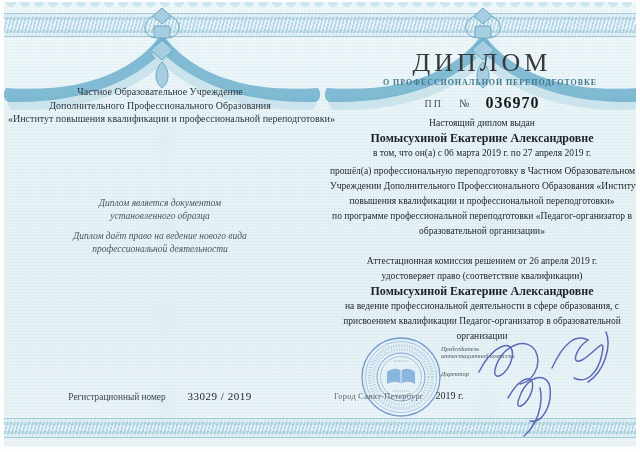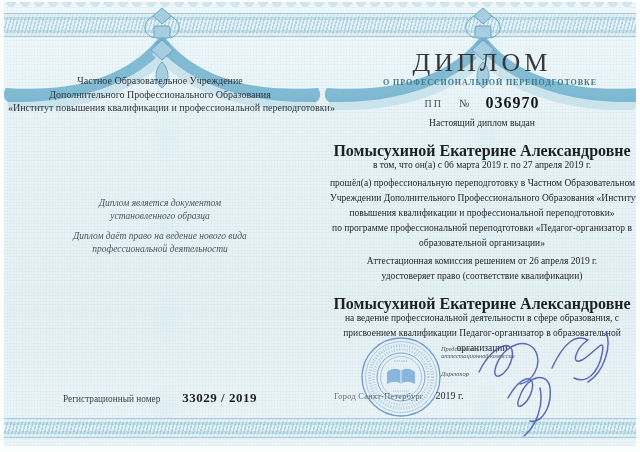--- a/index.html
+++ b/index.html
@@ -33,35 +33,35 @@
   .gband.top{top:11px;height:22px;}
   .gband.bottom{bottom:8px;height:18px;}
   .wm{
     position:absolute;top:0;bottom:0;width:70px;opacity:.5;pointer-events:none;
     background-image:radial-gradient(ellipse 26px 38px at 35px 45px,#d7ecf2 0%,rgba(215,236,242,0) 70%);
     background-size:70px 90px;
   }
   .crestsvg{position:absolute;top:0;left:0;pointer-events:none;}
   .txt{position:absolute;text-align:center;}
   .nowrap div{white-space:nowrap;}
-  .org{left:4px;top:72px;width:304px;font-size:10px;line-height:13.5px;color:#2c3640;}
+  .org{left:4px;top:83px;width:304px;font-size:10px;line-height:13.5px;color:#2c3640;}
   .notes{left:4px;top:195px;width:304px;font-style:italic;font-size:9.5px;line-height:12.5px;color:#4a5360;}
   .notes .gap{height:8px;}
   .reg{left:4px;top:388px;width:304px;display:flex;justify-content:center;align-items:baseline;gap:22px;}
   .reg .lbl{font-size:9.3px;color:#3a444e;}
-  .reg .num{font-size:13px;font-weight:700;color:#1c2024;letter-spacing:.5px;}
+  .reg .num{font-size:11px;font-weight:400;color:#1c2024;letter-spacing:.5px;}
   .title{left:326px;top:46px;width:304px;font-size:26px;font-weight:normal;letter-spacing:4px;color:#38383a;}
   .subtitle{left:334px;top:76px;width:304px;font-size:8px;font-weight:bold;letter-spacing:.9px;color:#41788c;}
   .series{left:326px;top:92px;width:304px;display:flex;justify-content:center;align-items:center;gap:16px;}
   .series .pp{font-size:10px;letter-spacing:2px;color:#46535f;}
   .series .ns{font-size:11px;color:#3c454e;}
   .series .no{font-size:16px;font-weight:600;letter-spacing:1px;color:#15181c;}
   .bodyblock{left:326px;width:304px;font-size:9.5px;color:#23272b;}
   .bodyblock div{height:15px;line-height:15px;white-space:nowrap;}
-  .bodyblock .name{font-size:16px;font-weight:600;color:#1d2126;margin-top:12px;}
+  .bodyblock .name{font-size:12px;font-weight:600;color:#1d2126;}
   .b1{top:114px;} .b2{top:252px;}
   .mt{margin-top:3px;}
   .stamp{position:absolute;left:356px;top:334px;width:82px;height:82px;opacity:.85;}
   .cityrow{position:absolute;left:330px;top:388px;display:flex;align-items:baseline;gap:12px;}
   .city{font-size:8.3px;color:#5a646e;letter-spacing:.3px;}
   .year{font-size:10px;color:#262b30;}
   .siglbl{position:absolute;font-style:italic;color:#4a5560;}
   .chair{left:437px;top:343px;font-size:6.3px;line-height:7.2px;}
   .dir{left:437px;top:368px;font-size:6.6px;}
   .sigs{position:absolute;left:420px;top:324px;width:210px;height:118px;pointer-events:none;}

